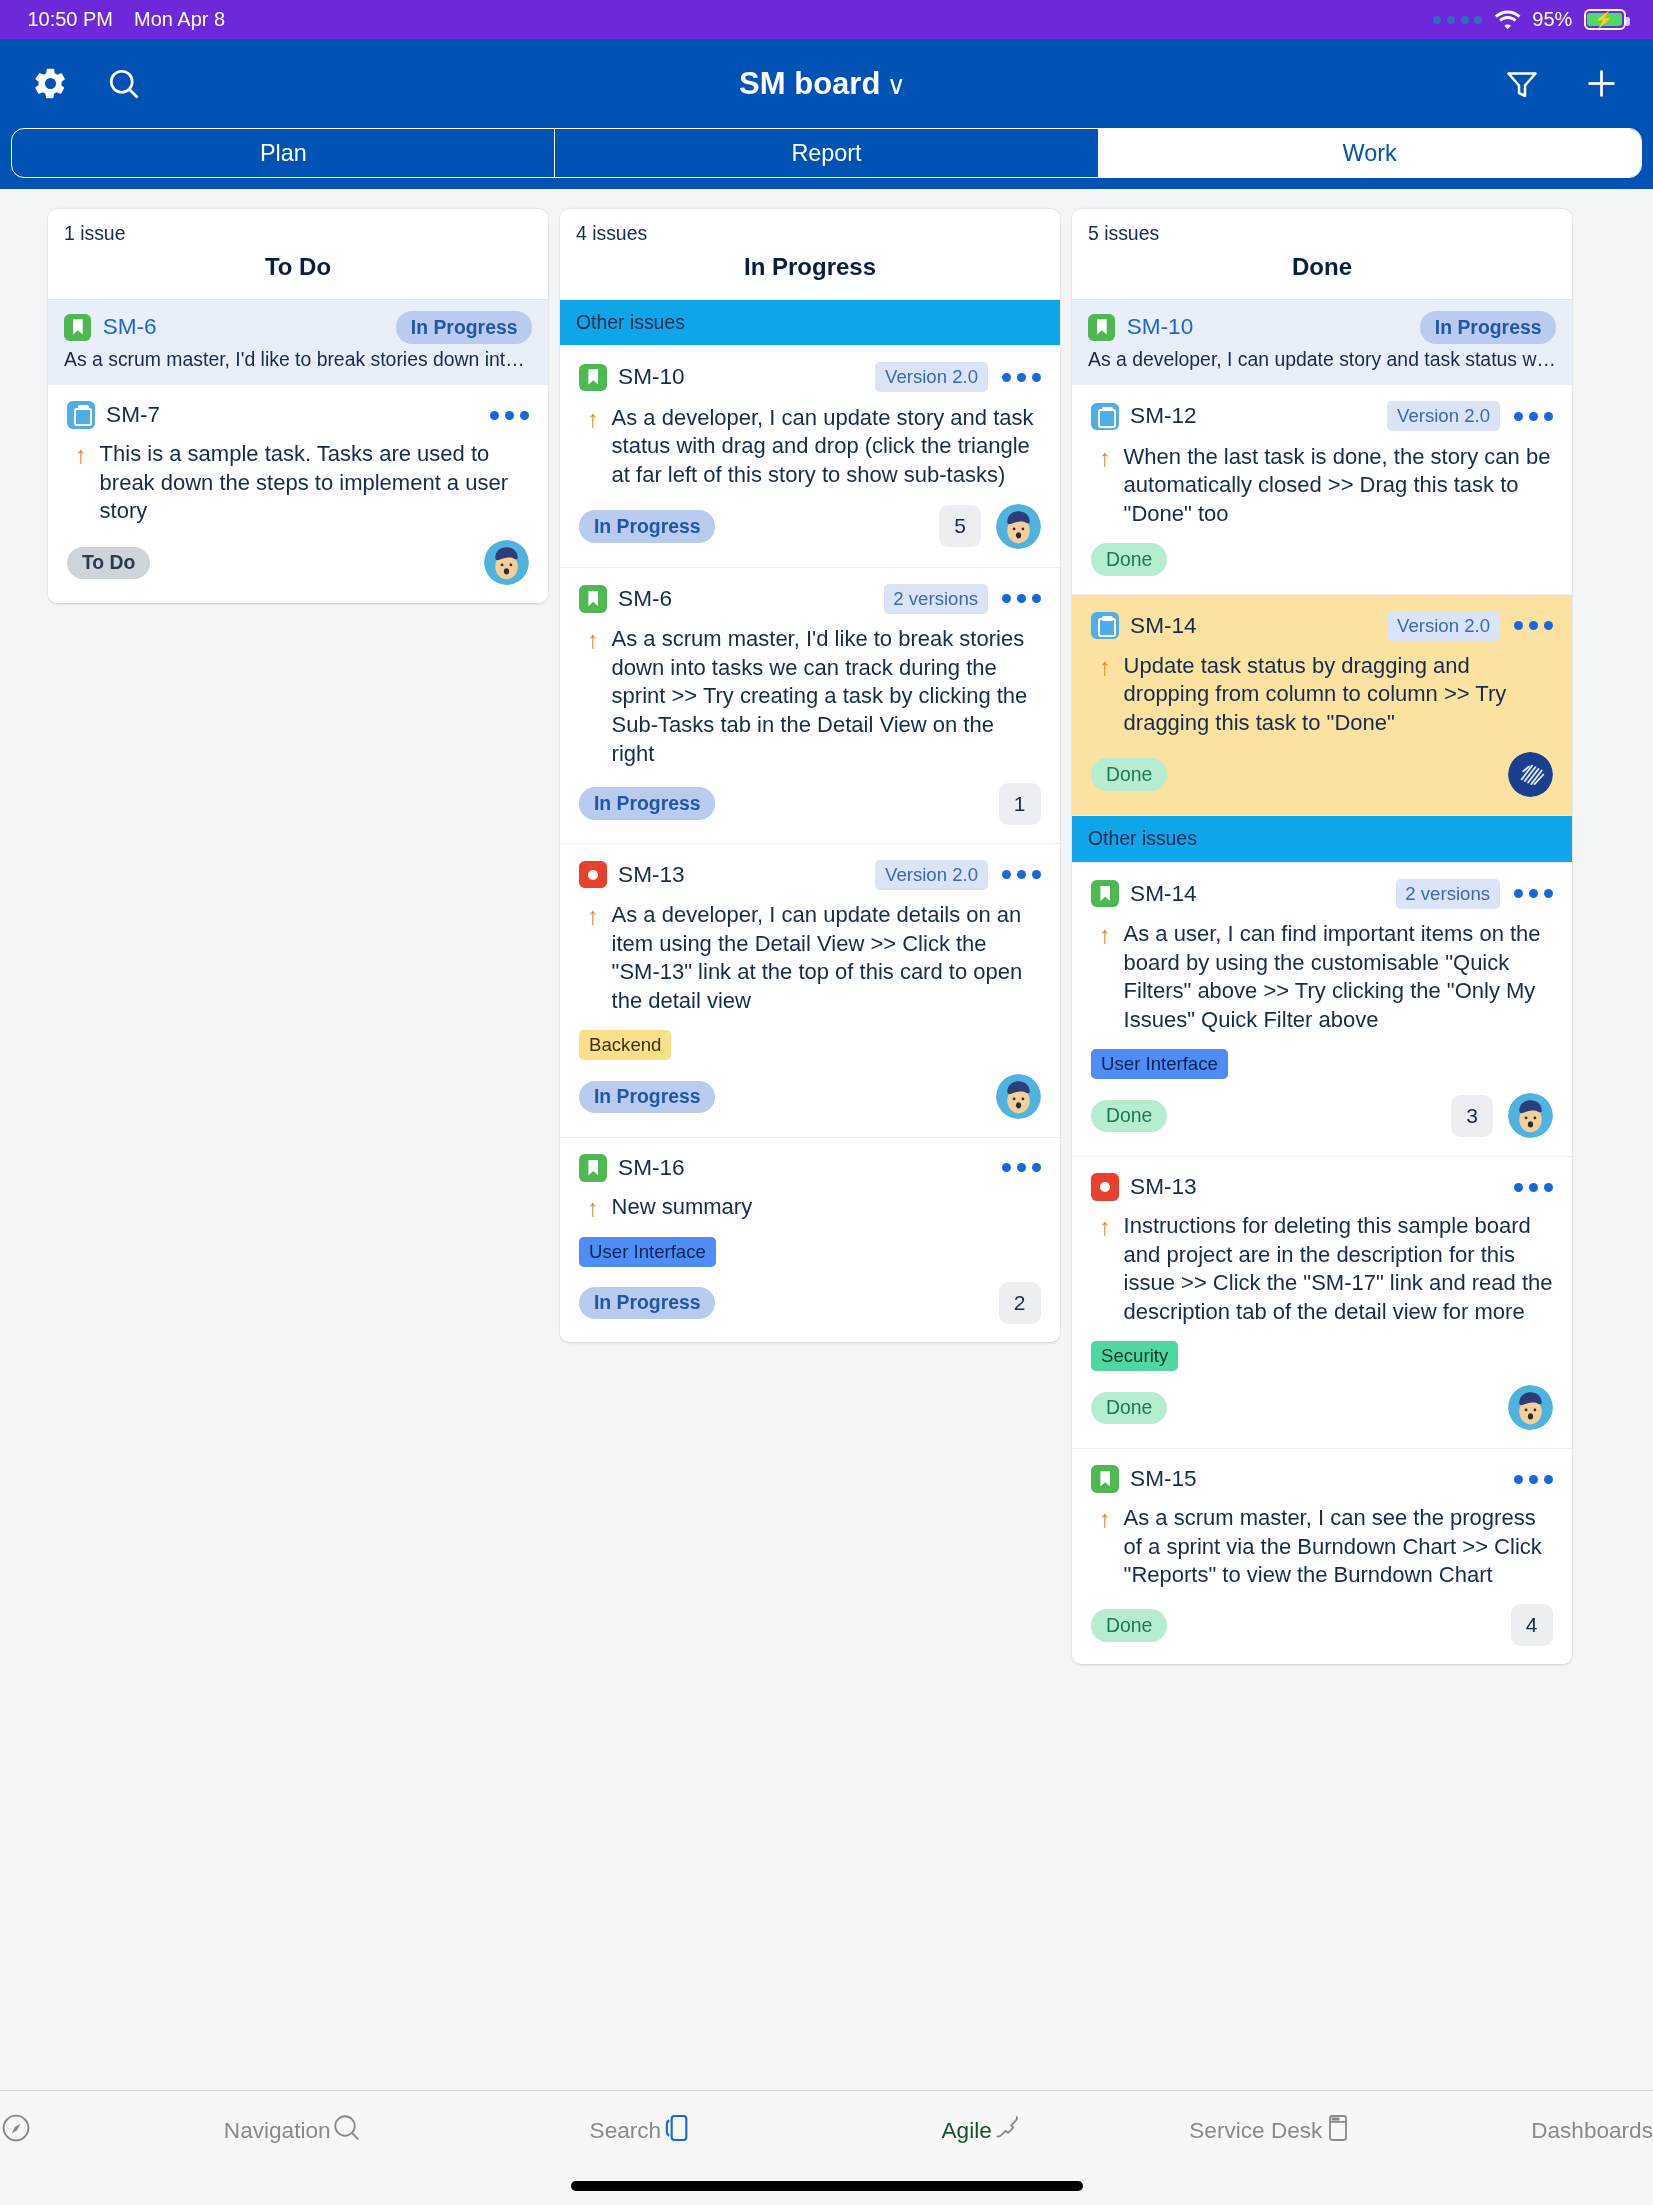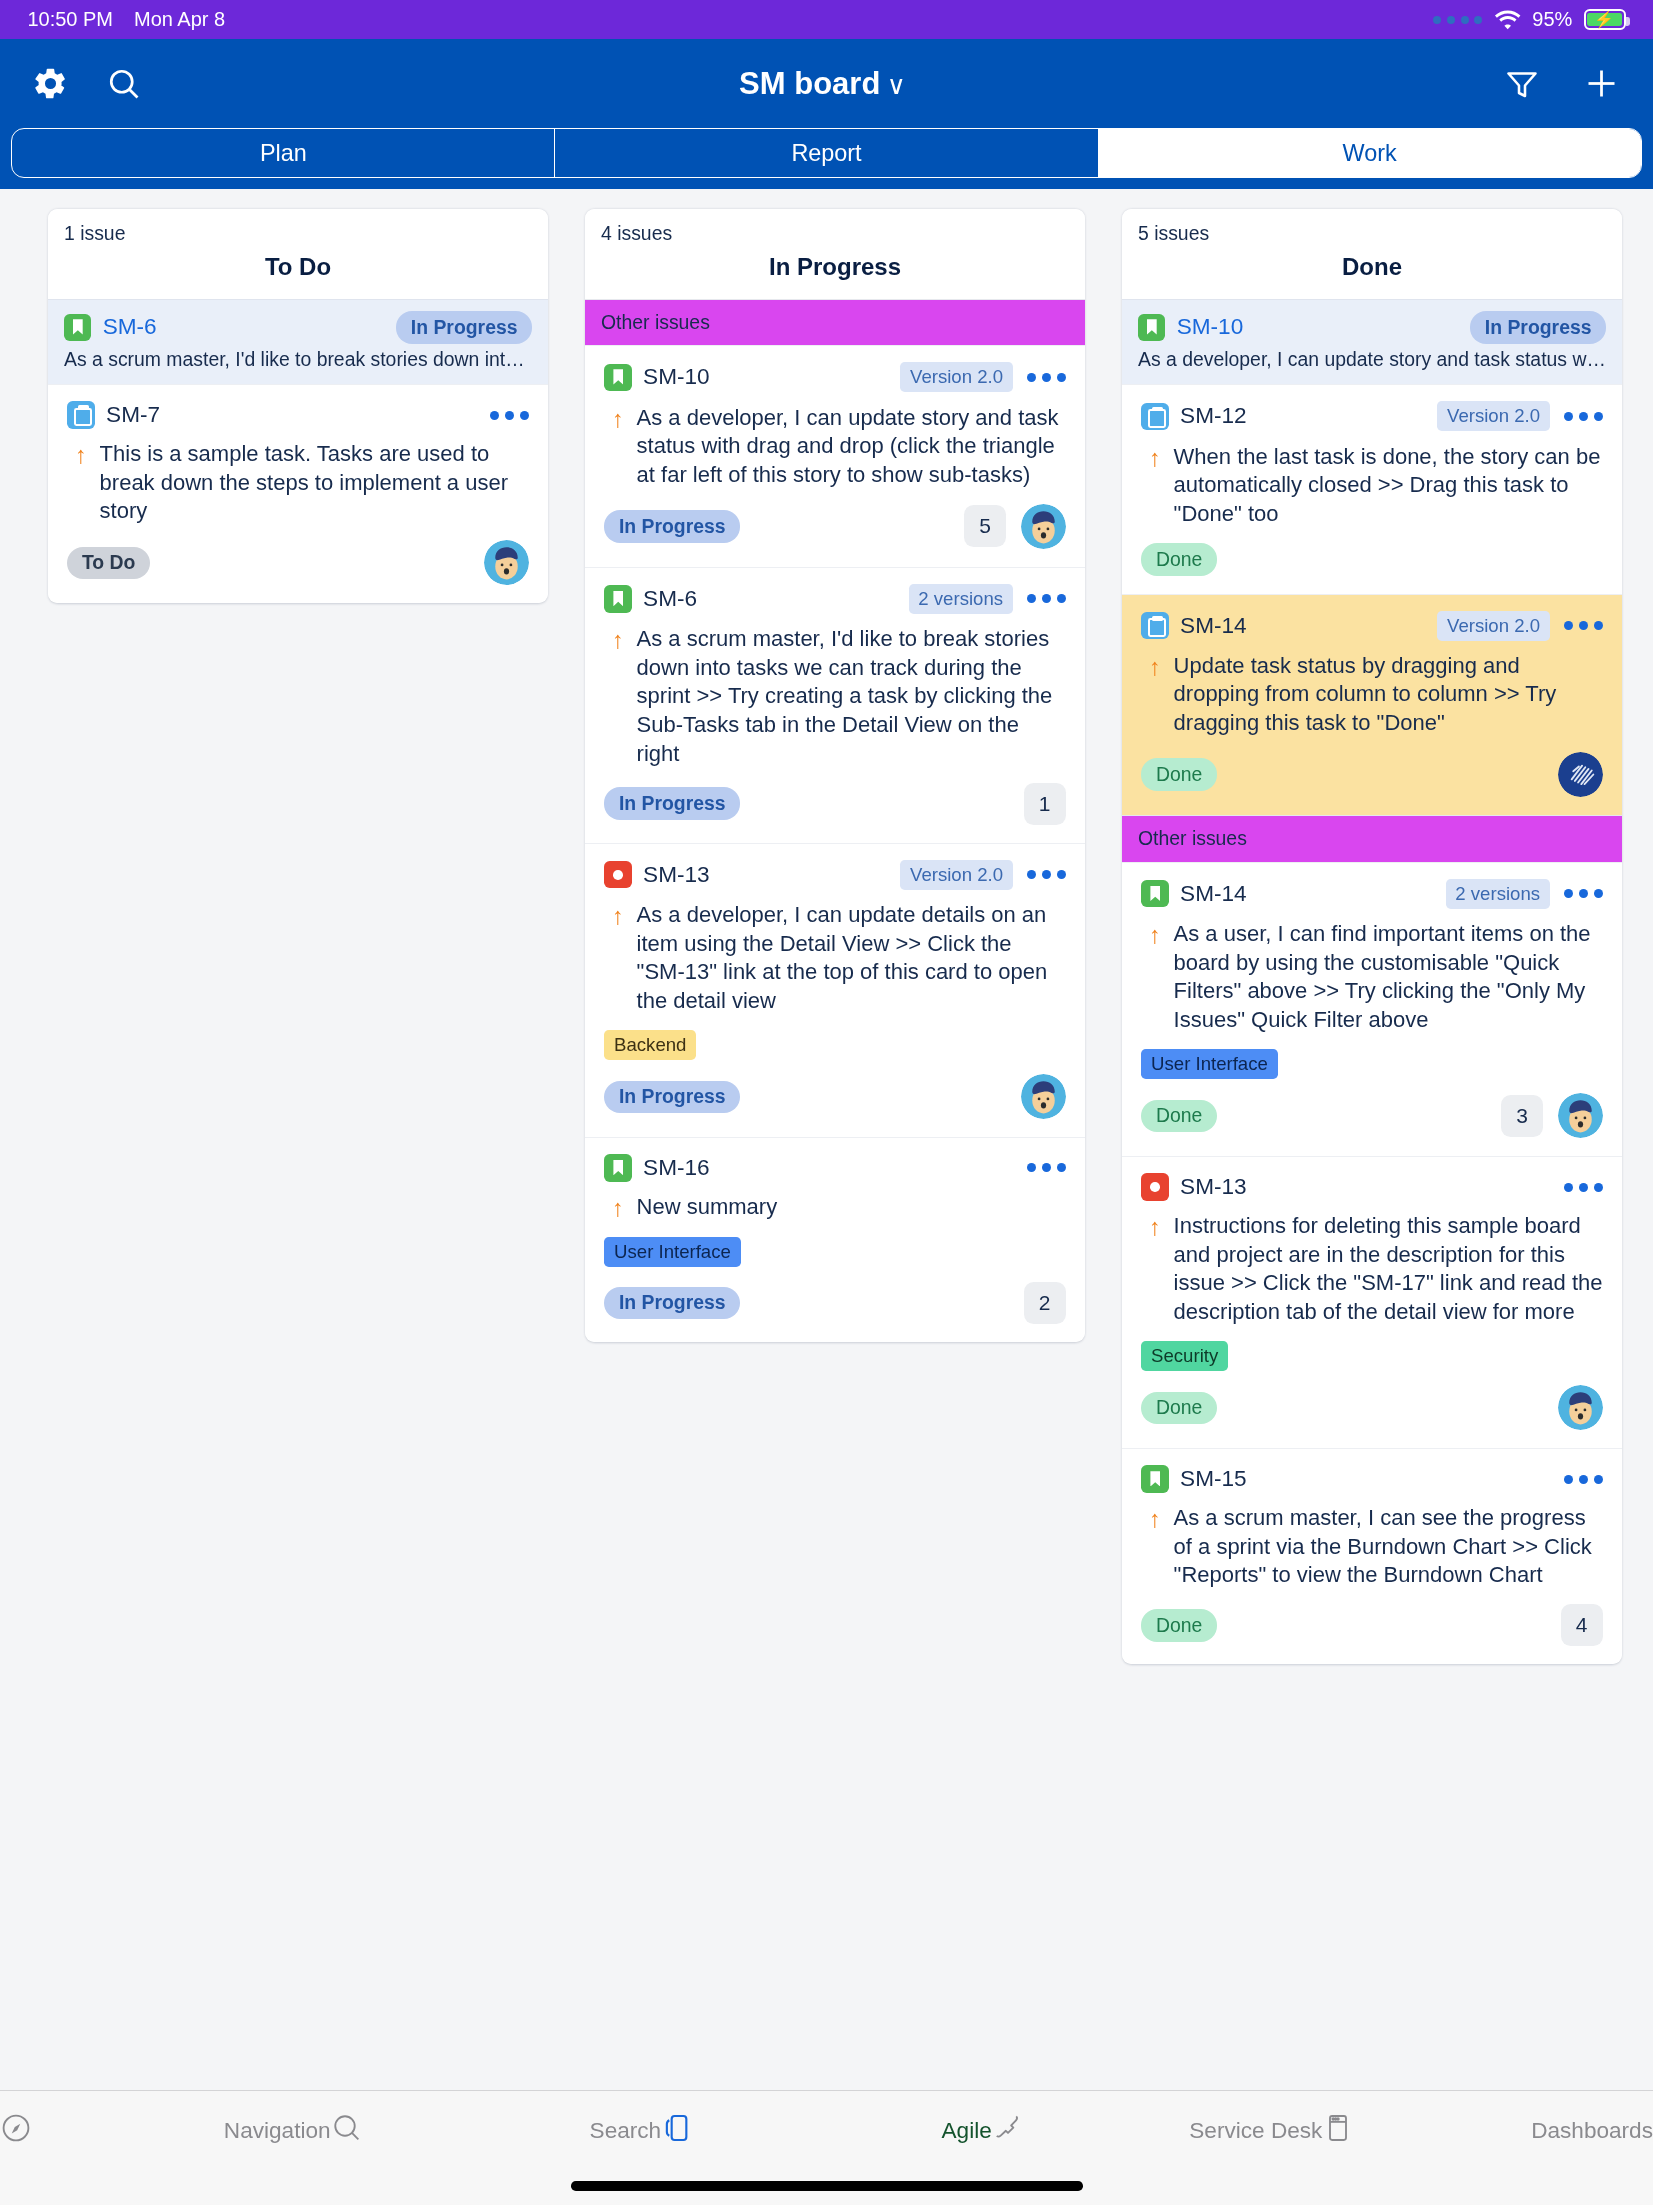--- a/index.html
+++ b/index.html
@@ -59,35 +59,35 @@
   }
   .tab {
     flex:1; display:flex; align-items:center; justify-content:center;
     font-size: 23.4px; color:#fff; cursor:pointer;
     border-right: 1.6px solid #fff;
   }
   .tab:last-child { border-right: none; }
   .tab.active { background:#fff; color:#0052B4; }
   
   .board {
-    display:flex; gap: 37px; padding: 19.4px 48px 0 48px;
+    display:flex; gap: 12px; padding: 19.4px 48px 0 48px;
     align-items: flex-start;
     height: calc(2205px - 39px - 89px - 61px - 115px);
   }
   .column {
     width: 500px; flex: 0 0 500px;
     background: #fff; border-radius: 9.7px;
     box-shadow: 0 0.8px 2.4px rgba(9,30,66,.18);
     overflow: hidden;
   }
   .col-head { padding: 13px 16px 18px 16px; background:#fff; }
   .col-count { font-size: 19.4px; color:#172B4D; }
   .col-title { text-align:center; font-size: 24px; font-weight: 700; color:#091E42; margin-top: 8px;}
   .swimlane {
-    background:#d946ef; padding: 11.3px 16px; font-size: 19.4px; color:#172B4D;
+    background:#0ea5e9; padding: 11.3px 16px; font-size: 19.4px; color:#172B4D;
     border-top: 0.8px solid #e6e8ed;
   }
   
   .parent-row {
     background:#e9eff9; padding: 11.3px 16px 13px 16px;
     border-top:0.8px solid #dfe4ee;
   }
   .parent-top { display:flex; align-items:center; }
   .parent-key { color:#1868db; font-size:22.6px; margin-left:11.3px; }
   .parent-desc { font-size:19.4px; color:#172B4D; margin-top:4.8px; white-space:nowrap; overflow:hidden; text-overflow:ellipsis;}

